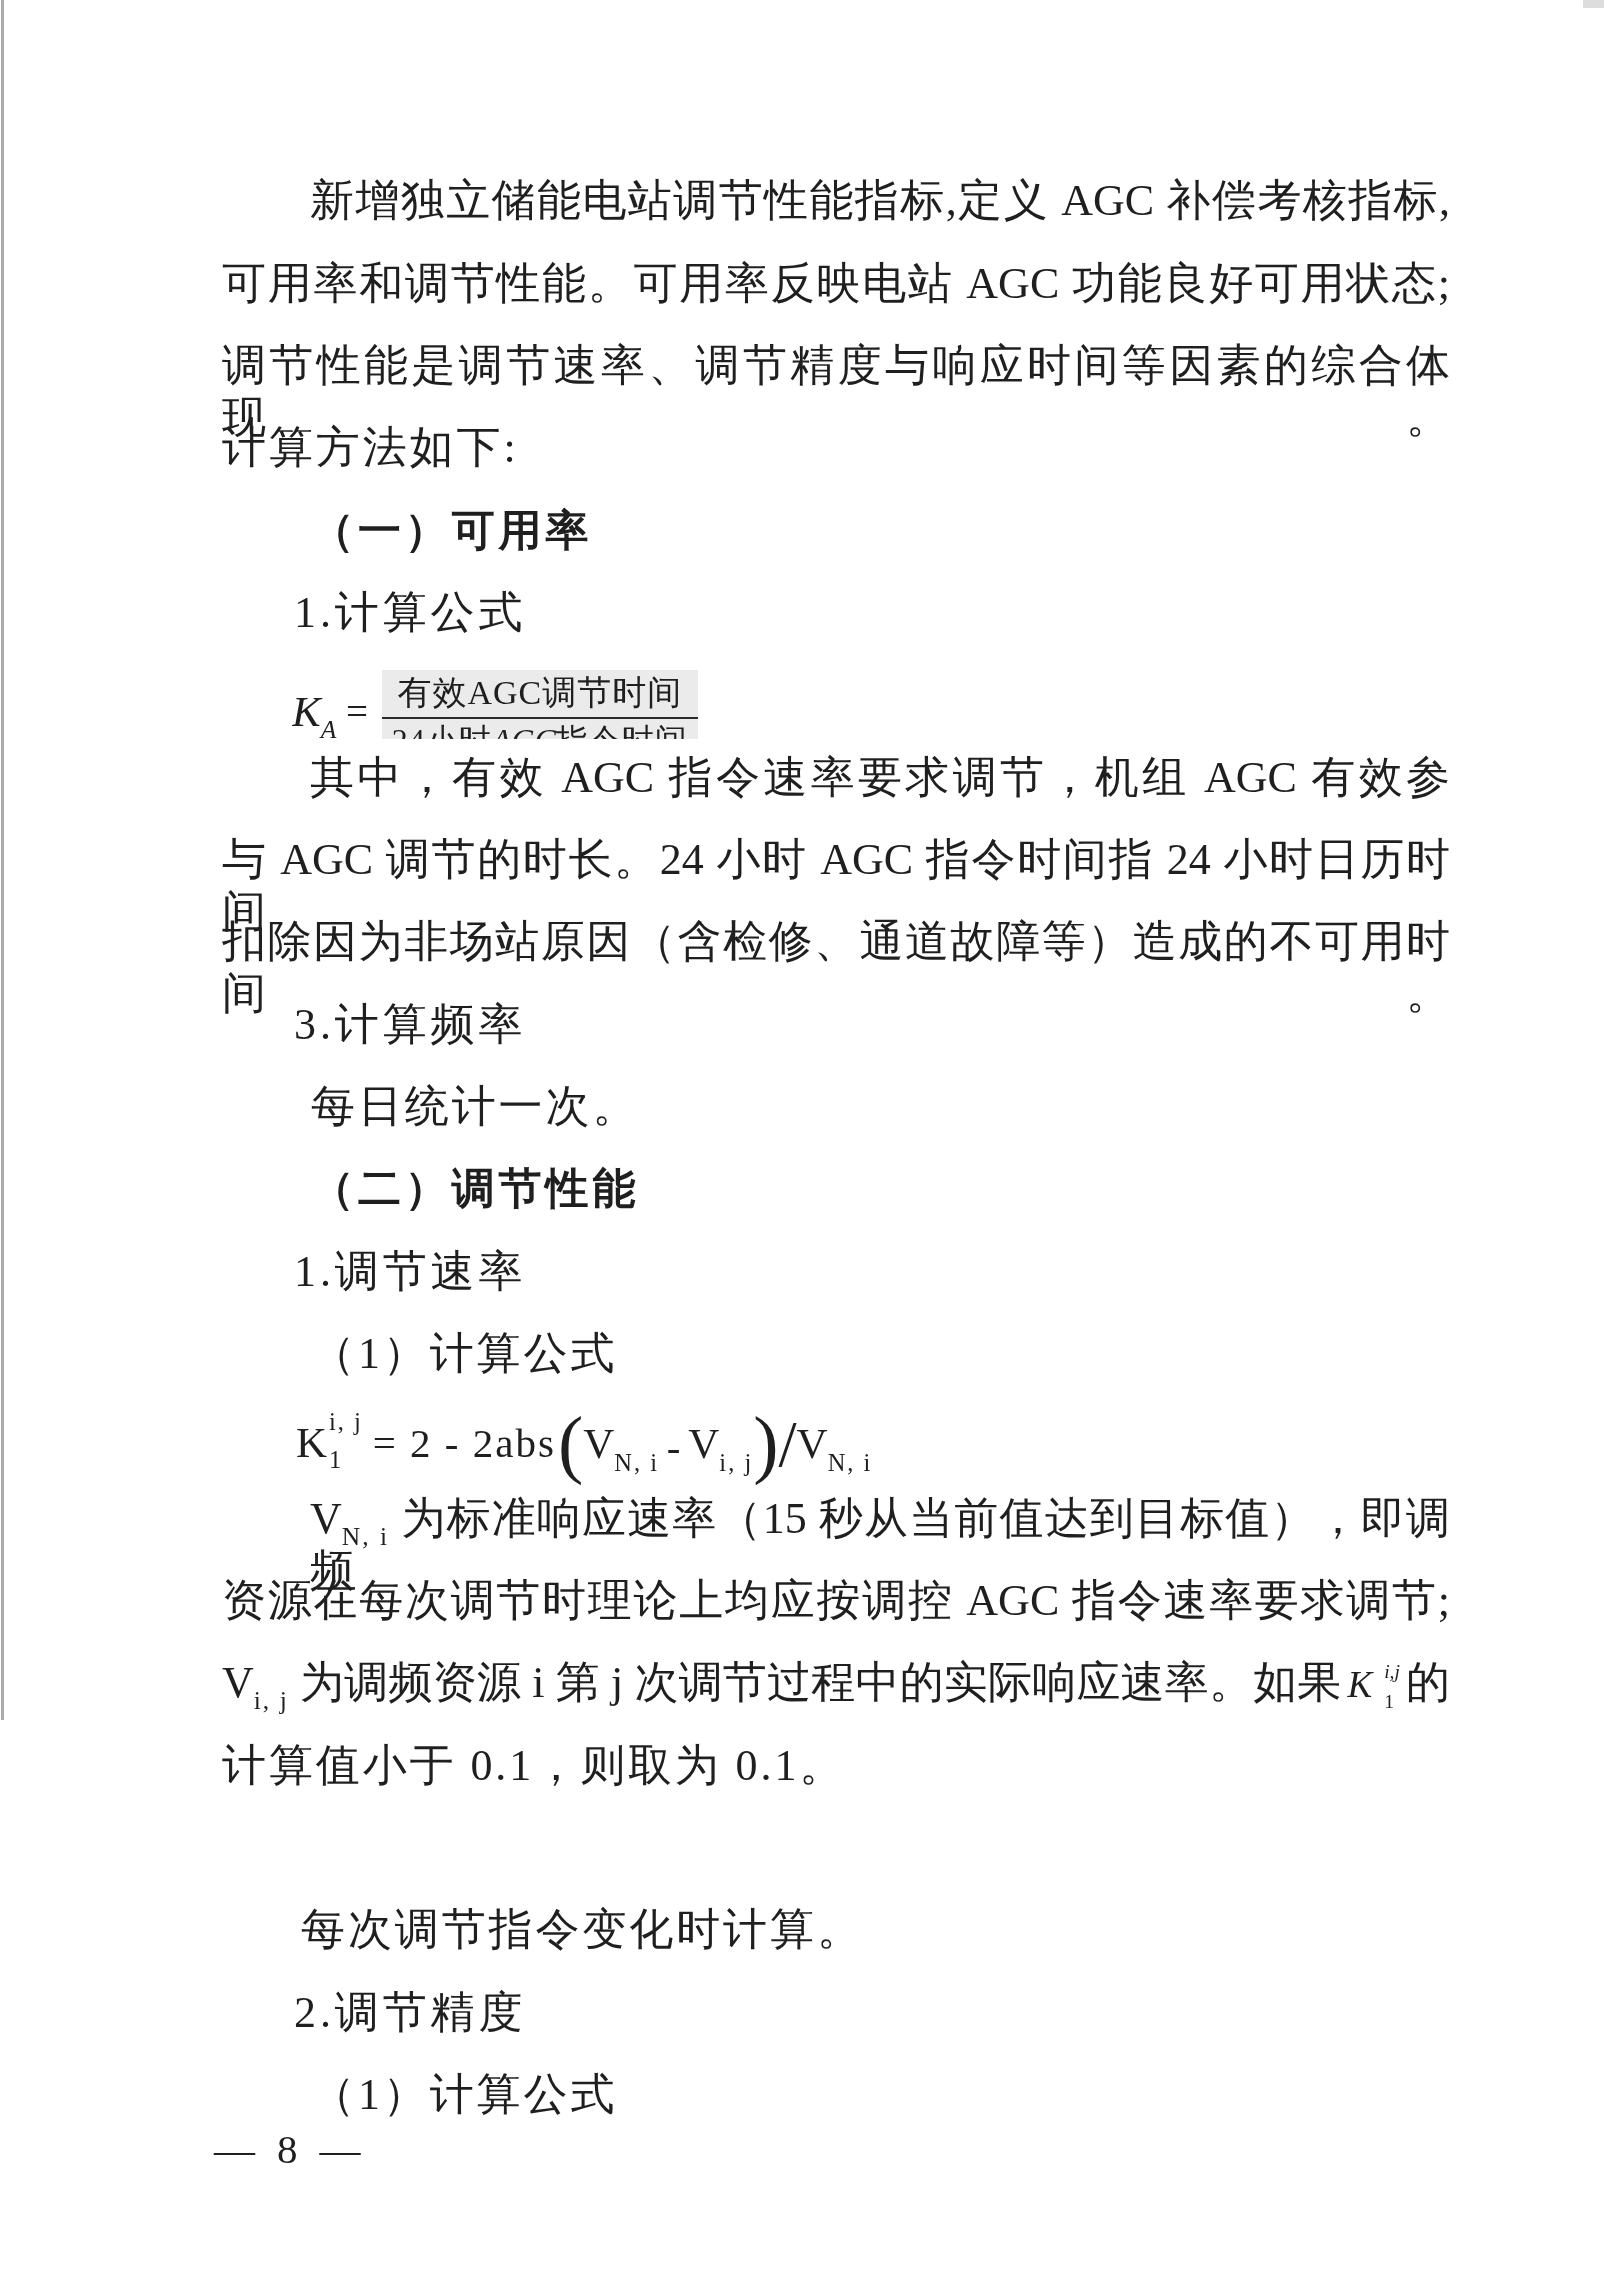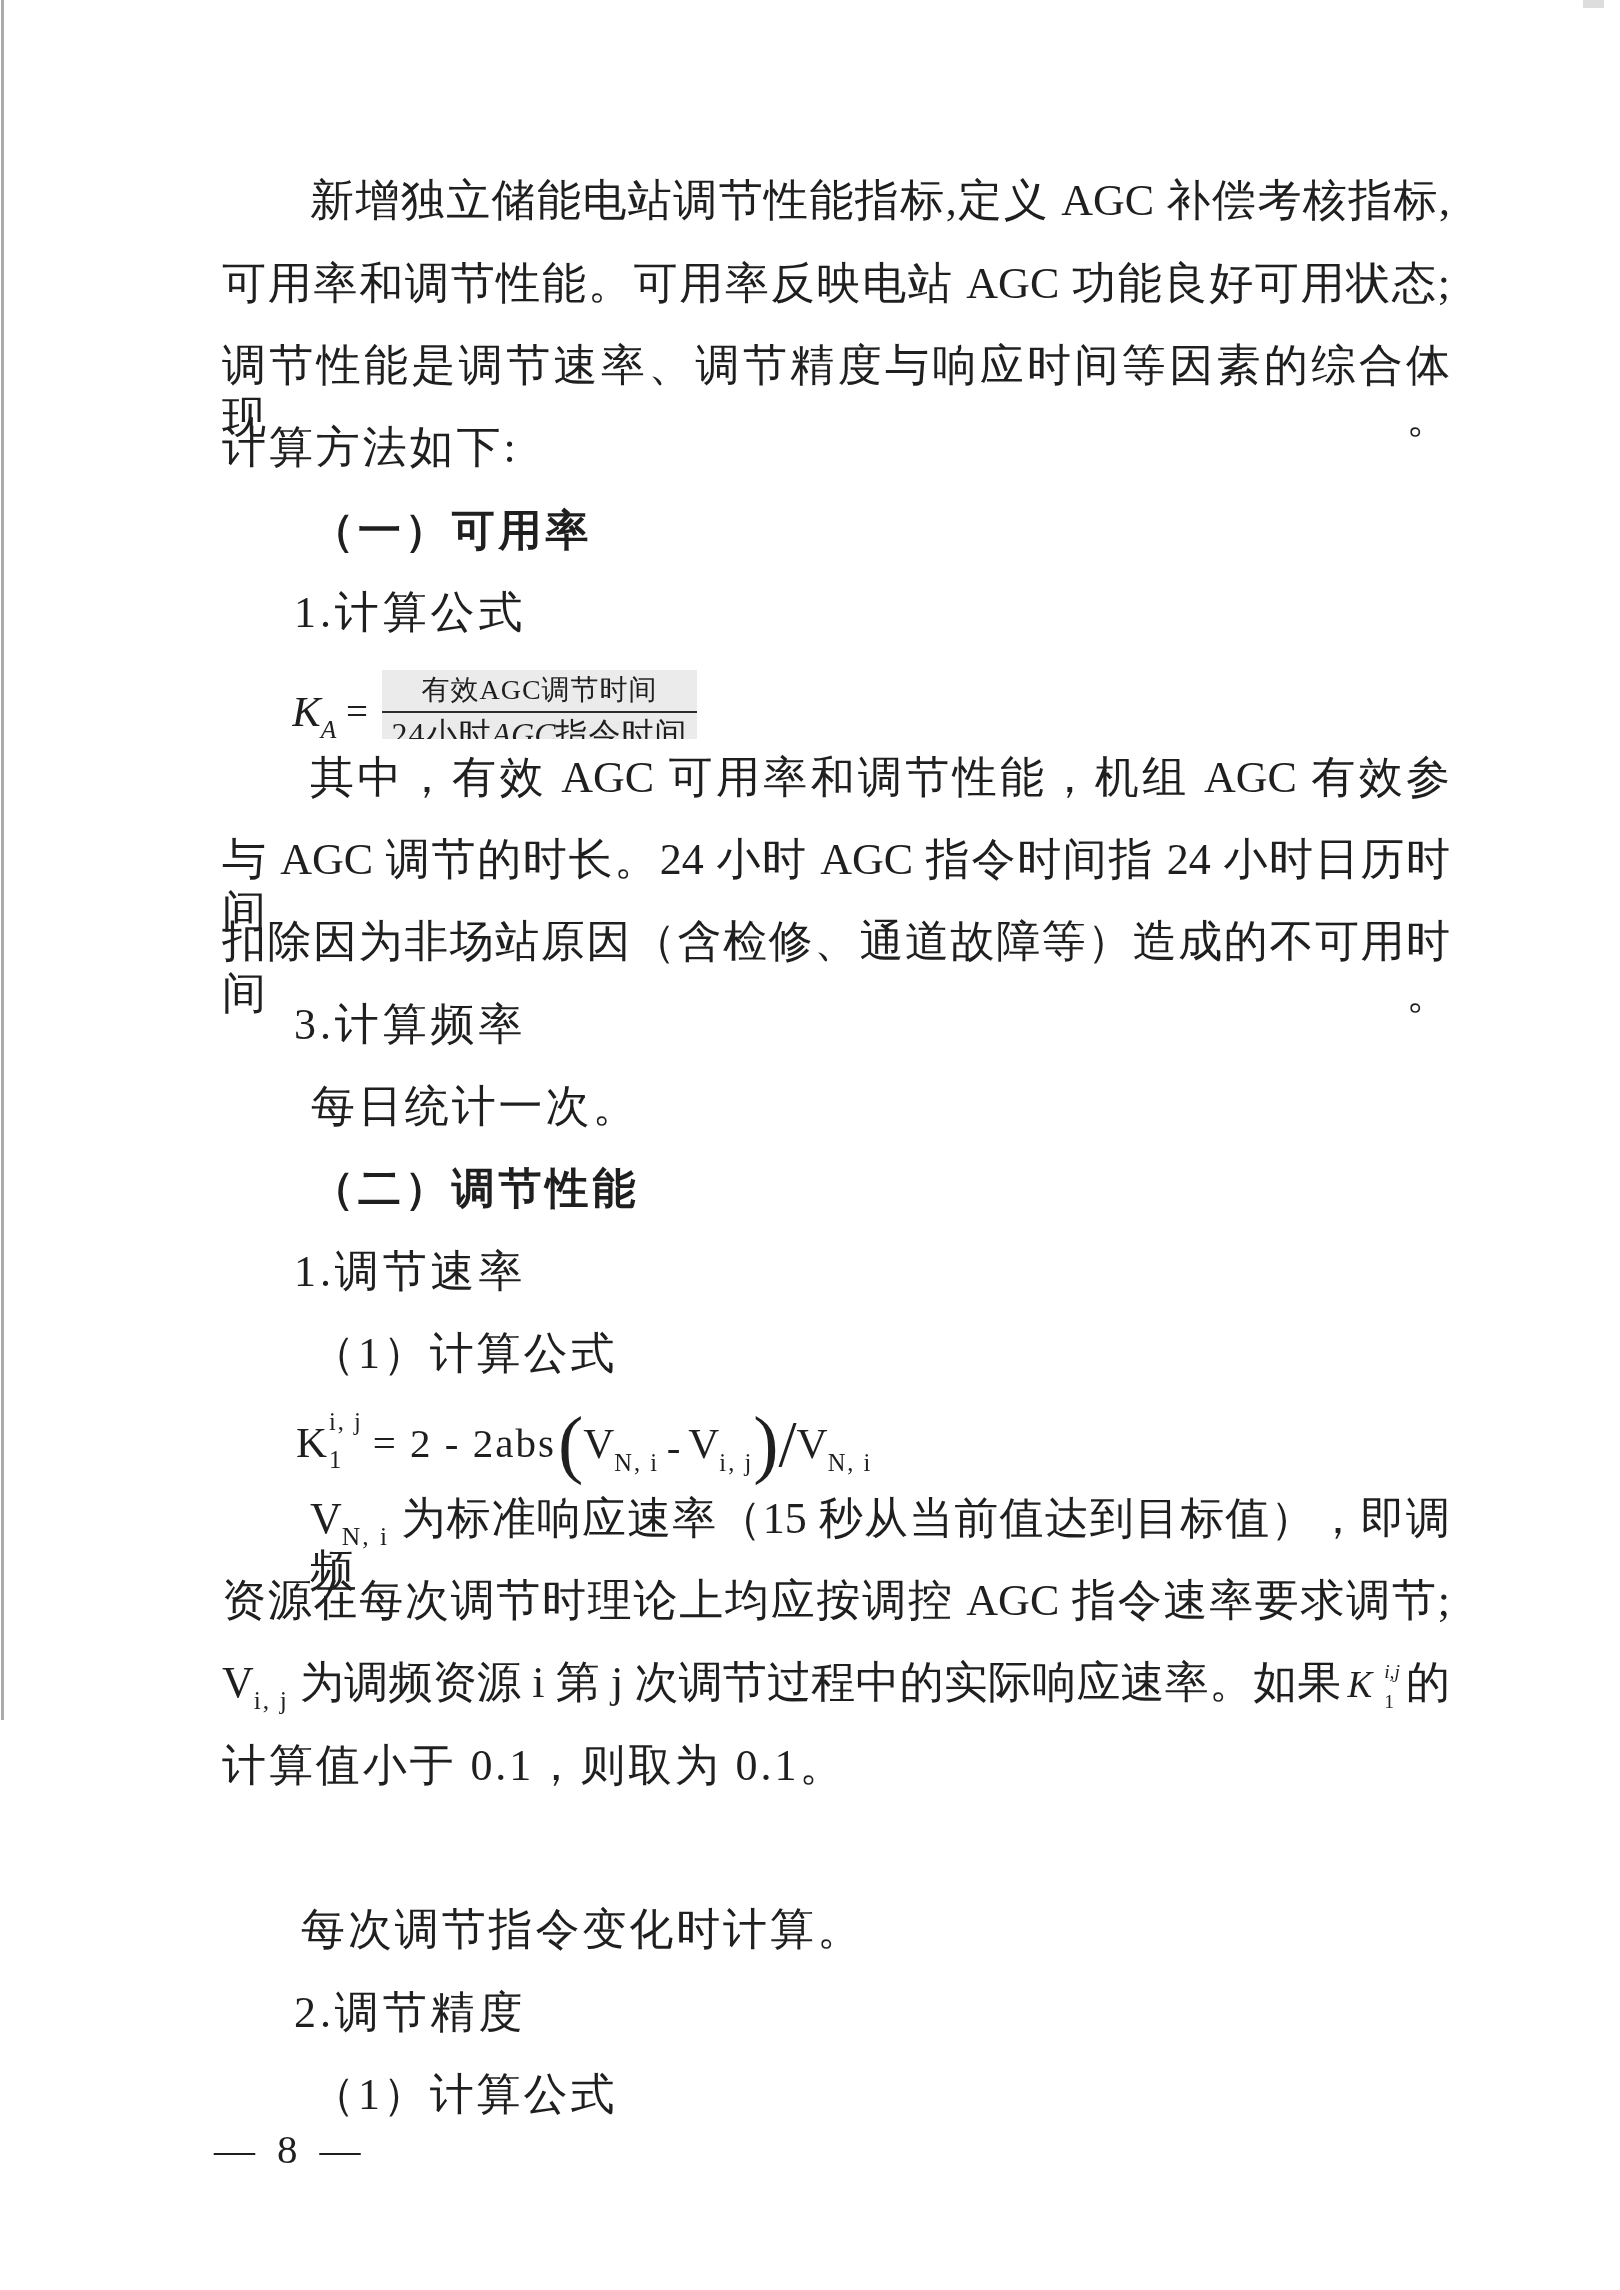--- a/index.html
+++ b/index.html
@@ -31,21 +31,21 @@
 
   
   .formula1-wrap {
     position:absolute; top:670px; left:292px; height:69px;
     overflow:hidden; display:flex; align-items:flex-start;
   }
   .f1-lhs { font-size:43px; line-height:1; margin-top:19.6px; font-style:italic; }
   .f1-lhs sub { font-size:25.5px; font-style:italic; vertical-align:-11.8px; }
   .f1-eq { font-size:39px; line-height:1; margin:21.6px 5.9px 0 9.8px; }
   .frac { display:inline-block; text-align:center; background:#ebebeb; margin-left:7.8px; }
-  .frac .num { display:block; font-size:28px; line-height:1; padding:5.9px 15.7px 6.9px; border-bottom:2.9px solid #2b2b2b; letter-spacing:1px; }
+  .frac .num { display:block; font-size:34px; line-height:1; padding:5.9px 15.7px 6.9px; border-bottom:2.9px solid #2b2b2b; letter-spacing:1px; }
   .frac .den { display:block; font-size:32px; line-height:1; padding:4.9px 9.8px 11.8px; letter-spacing:1px; }
   .frac .den i { letter-spacing:0; }
 
   
   .formula2 { position:absolute; top:1408px; left:296px; display:flex; align-items:flex-start; }
   .f2-k { font-size:43px; line-height:1; margin-top:12.7px; }
   .f2-scripts { display:inline-flex; flex-direction:column; font-size:24.5px; line-height:1; margin:2px 0 0 2px; }
   .f2-scripts .sp { letter-spacing:2px; }
   .f2-scripts .sb { margin-top:13.7px; }
   .f2-mid { font-size:41px; line-height:1; margin:14.7px 2px 0 9.8px; letter-spacing:2px; }
@@ -85,21 +85,21 @@
 
   <div class="formula1-wrap">
     <span class="f1-lhs"><span>K</span><sub>A</sub></span>
     <span class="f1-eq">=</span>
     <span class="frac">
       <span class="num">有效AGC调节时间</span>
       <span class="den"><span>24小时</span><i>AGC</i><span>指令时间</span></span>
     </span>
   </div>
 
-  <div class="line just indent" style="top:752px">其中，有效 AGC 可用率和调节性能，机组 AGC 有效参</div>
+  <div class="line just indent" style="top:752px">其中，有效 AGC 指令速率要求调节，机组 AGC 有效参</div>
   <div class="line just" style="top:834px">与 AGC 调节的时长。24 小时 AGC 指令时间指 24 小时日历时间</div>
   <div class="line just" style="top:916px">扣除因为非场站原因（含检修、通道故障等）造成的不可用时间。</div>
 
   <div class="line num-head" style="top:999px; left:294px">3.计算频率</div>
   <div class="line lead" style="top:1081px; left:311px">每日统计一次。</div>
 
   <div class="line head" style="top:1163px; left:311px">（二）调节性能</div>
   <div class="line num-head" style="top:1246px; left:294px">1.调节速率</div>
   <div class="line lead" style="top:1328px; left:311px">（1）计算公式</div>
 

